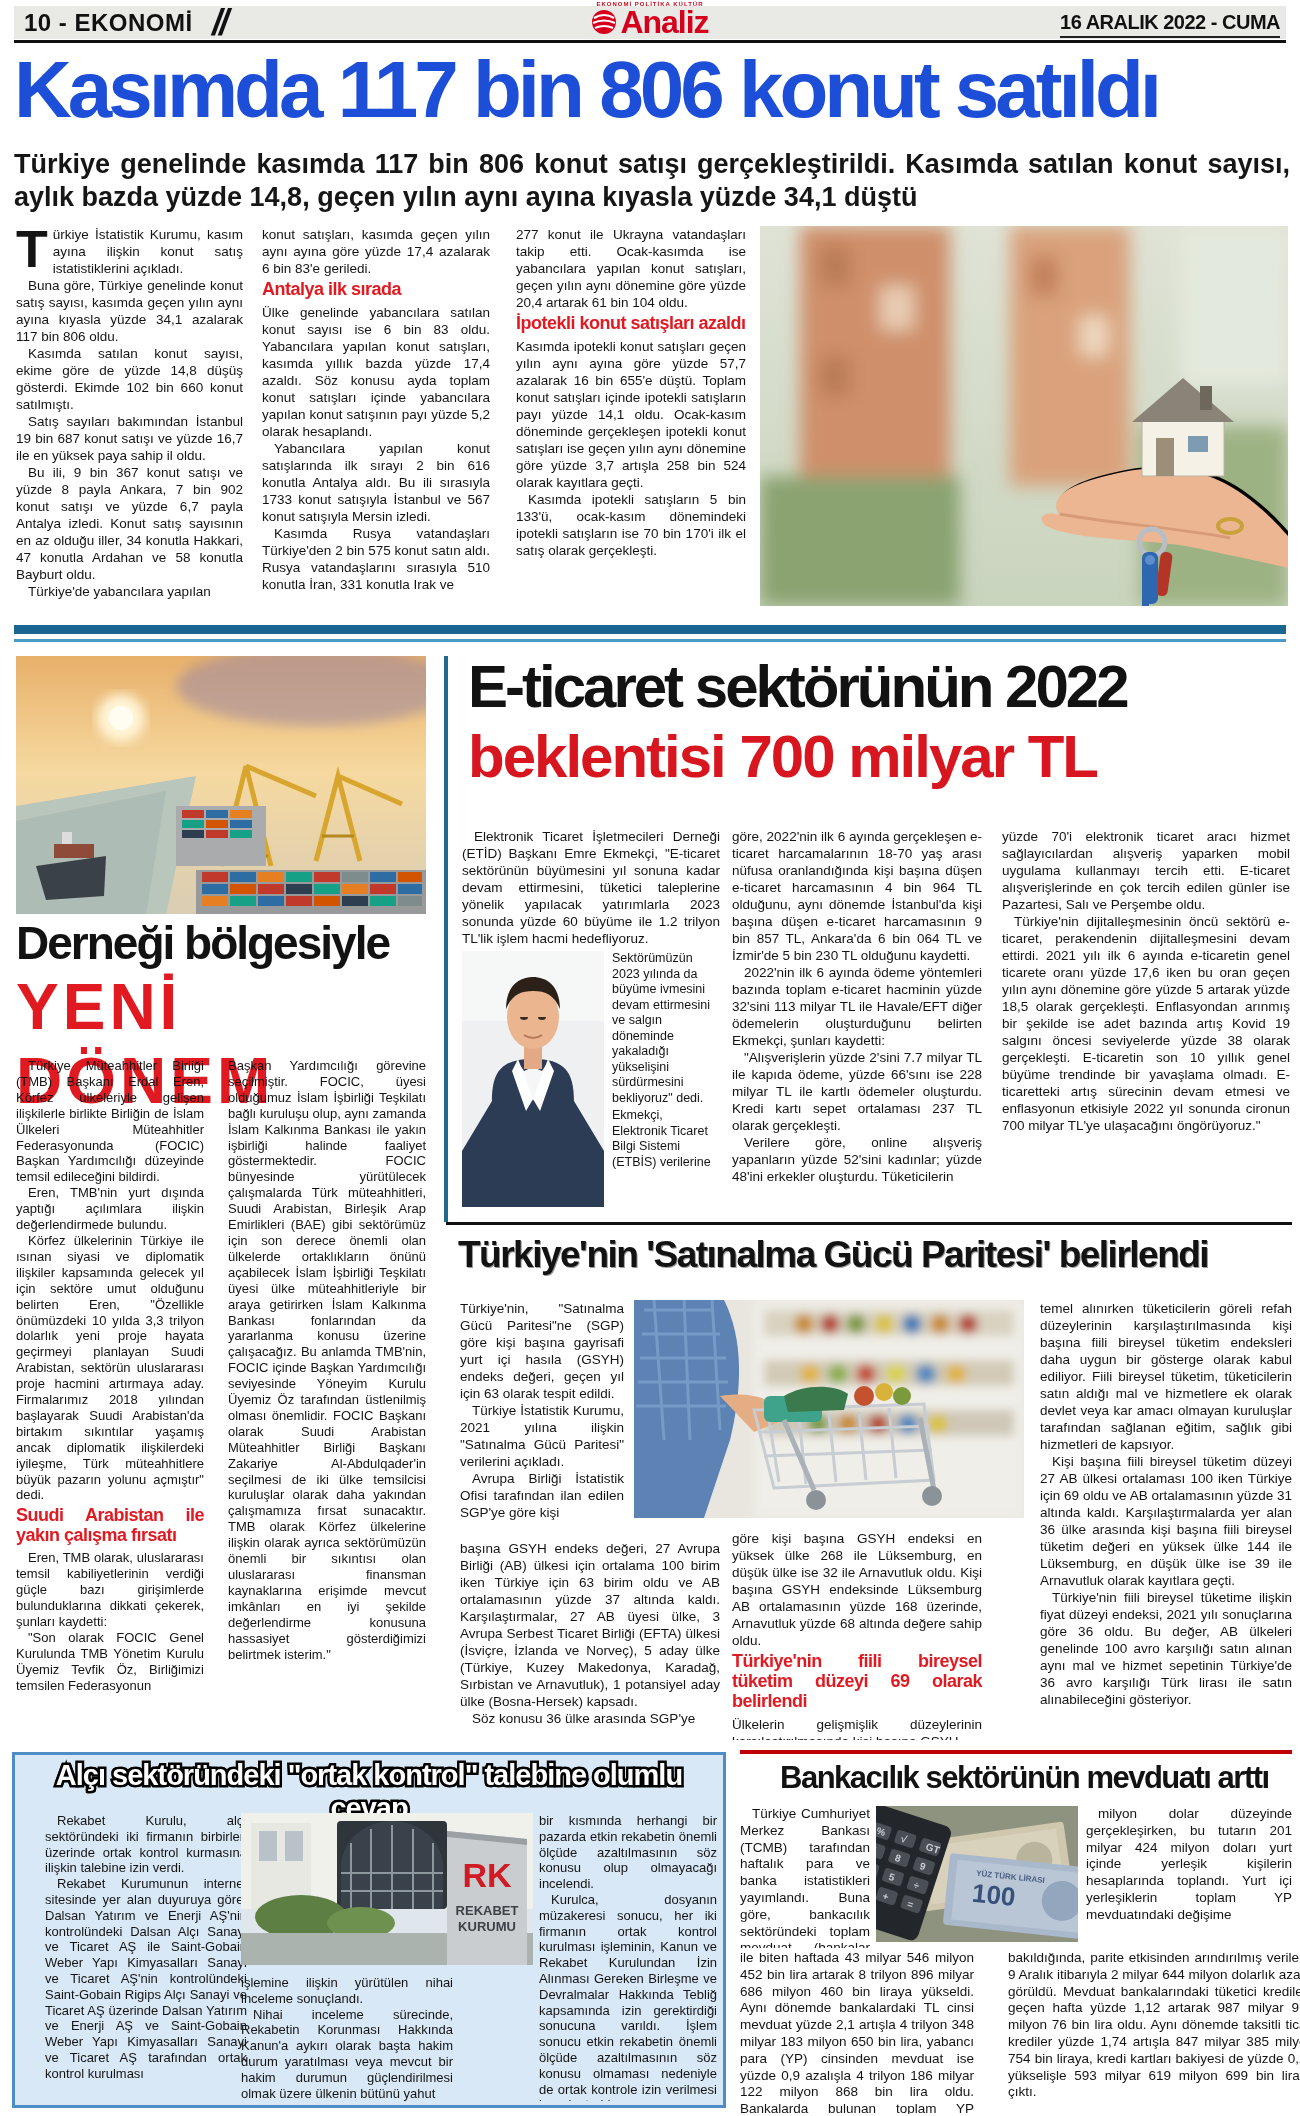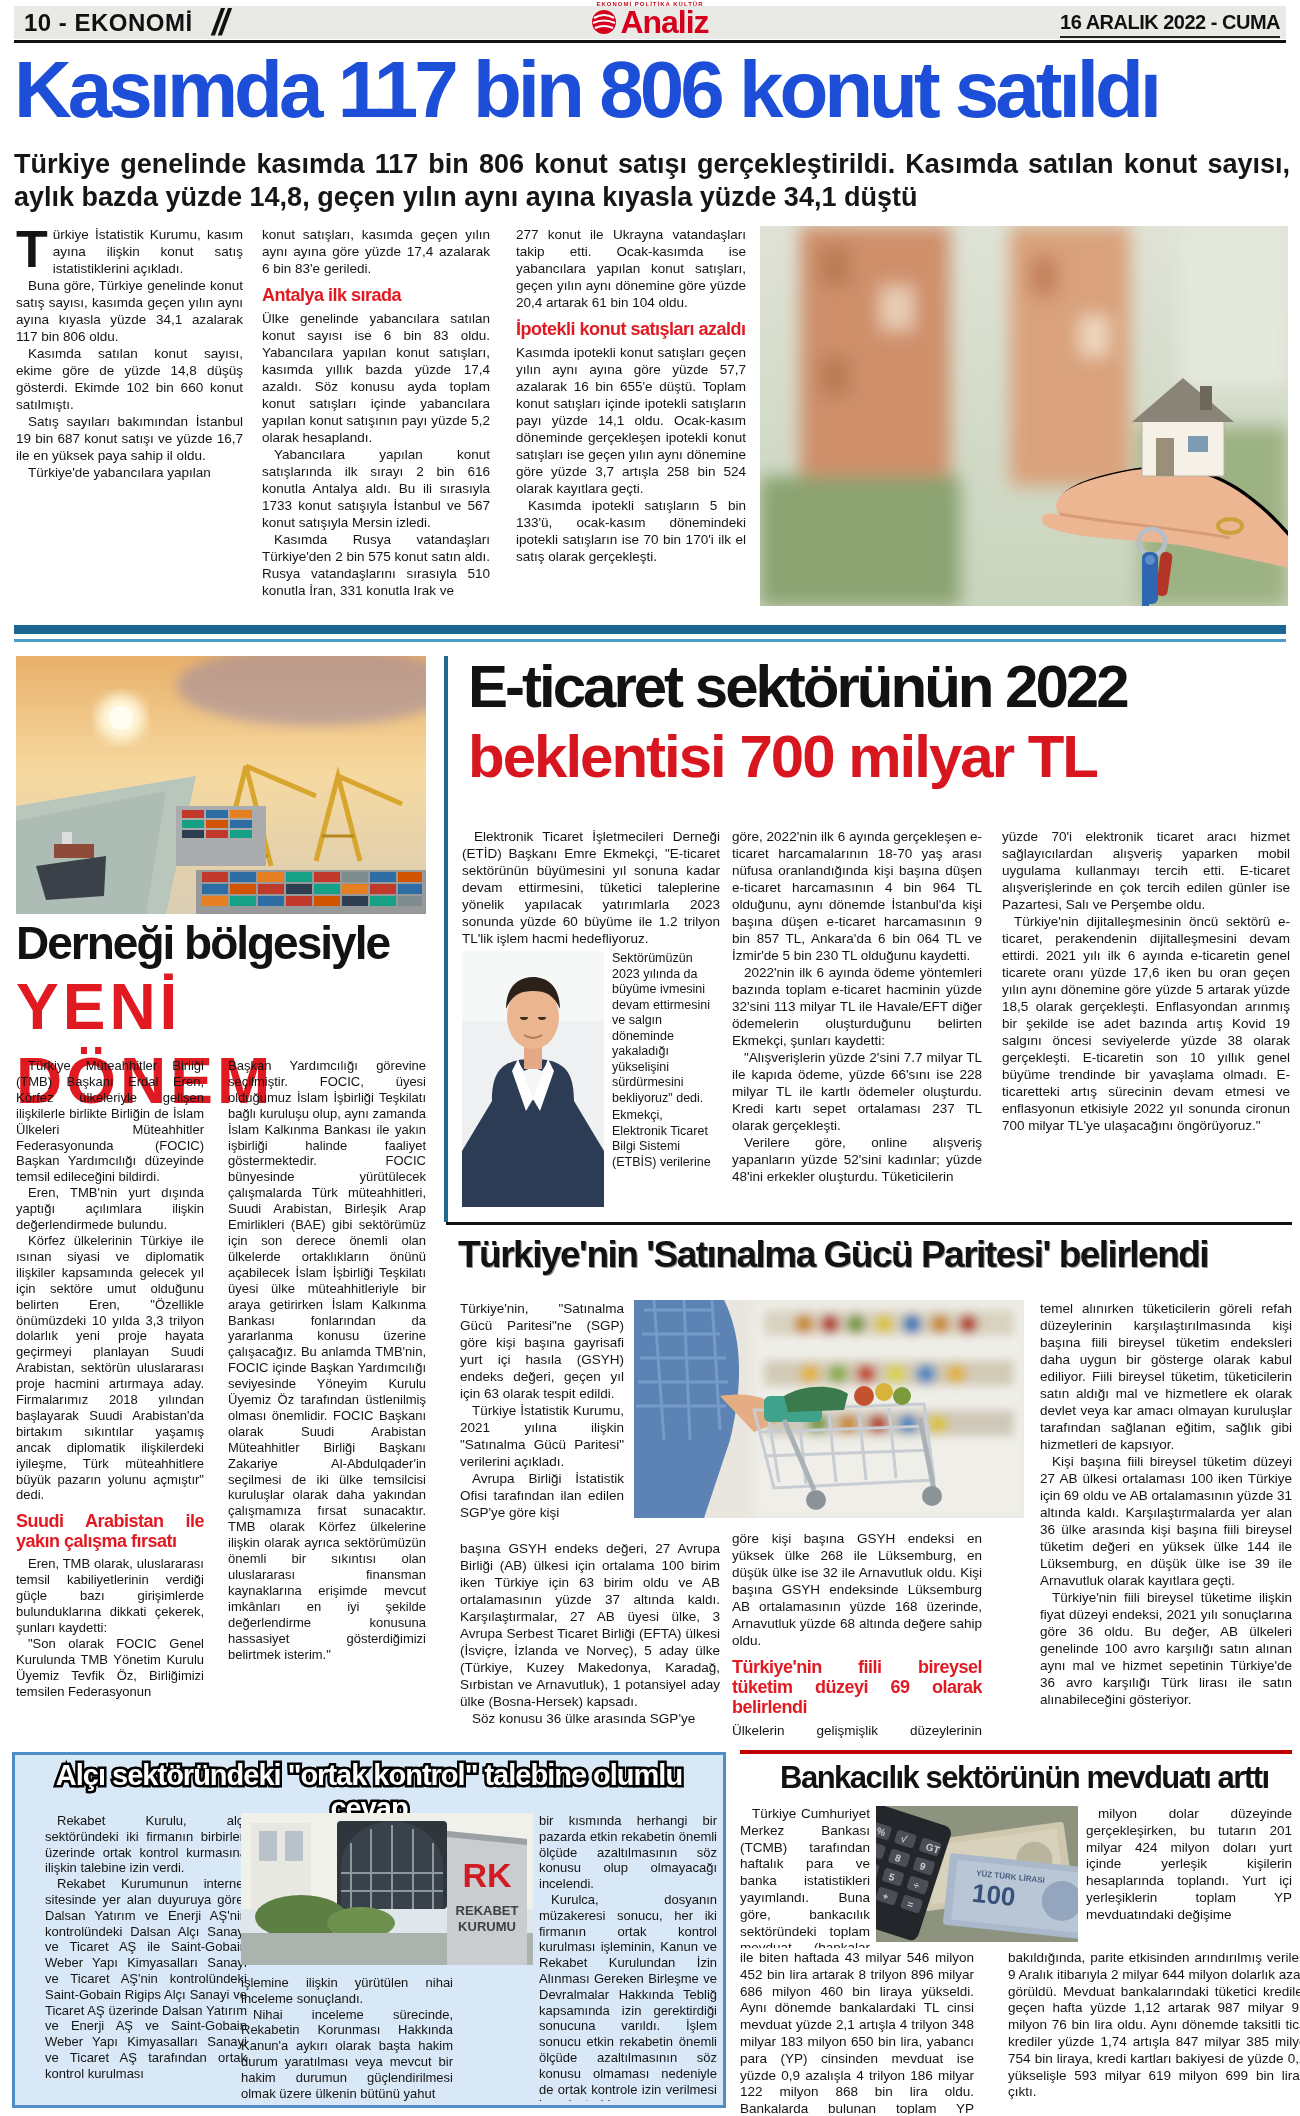--- a/index.html
+++ b/index.html
@@ -17,21 +17,21 @@
   .date-label{position:absolute;right:20px;top:11px;font-size:20px;font-weight:bold;border-bottom:2px solid #222;padding-bottom:2px;letter-spacing:-.5px;}
   
   .h-lead{position:absolute;left:14px;top:44px;width:1276px;font-size:80px;line-height:92px;
           font-weight:900;letter-spacing:-4px;color:#1d4ed8;white-space:nowrap;}
   .sub-lead{position:absolute;left:14px;top:148px;width:1276px;font-size:27px;line-height:33px;font-weight:bold;color:#161616;text-align:justify;}
   
   .col{position:absolute;text-align:justify;font-size:13.5px;line-height:17px;color:#141414;overflow:hidden;}
   .col .para{margin:0;text-indent:12px;}
   .col.nofirstindent .para:first-child{text-indent:0;}
   .dropcap{float:left;font-size:52px;line-height:42px;font-weight:bold;padding:2px 5px 0 0;}
-  .red-sub{color:#e11a22;font-weight:bold;font-size:18px;line-height:20px;margin:8px 0 5px 0;text-indent:0;font-family:"Liberation Sans",sans-serif;letter-spacing:-.5px;}
+  .red-sub{color:#e11a22;font-weight:bold;font-size:18px;line-height:20px;margin:2px 0 5px 0;text-indent:0;font-family:"Liberation Sans",sans-serif;letter-spacing:-.5px;}
   
   .sep-blue{position:absolute;left:14px;right:14px;top:625px;height:9px;background:#1a6690;}
   .sep-blue-thin{position:absolute;left:14px;right:14px;top:639px;height:3px;background:#4a9cc6;}
   .vrule-blue{position:absolute;left:444px;top:656px;width:4px;height:566px;background:#20688c;}
   .sgp-rule{position:absolute;left:446px;top:1222px;width:846px;height:3px;background:#111;}
   .banka-rule{position:absolute;left:740px;top:1750px;width:552px;height:4px;background:#c00000;}
   
   .h-korfez-black{position:absolute;left:16px;top:916px;width:414px;font-size:46px;font-weight:900;letter-spacing:-2px;color:#121212;}
   .h-korfez-red{position:absolute;left:16px;top:970px;width:414px;font-size:64px;font-weight:900;letter-spacing:4px;color:#e11a22;}
   .h-et-black{position:absolute;left:468px;top:652px;width:824px;font-size:60px;font-weight:900;letter-spacing:-3px;color:#121212;white-space:nowrap;}
@@ -74,20 +74,21 @@
 
   <div class="h-lead">Kasımda 117 bin 806 konut satıldı</div>
   <div class="sub-lead">Türkiye genelinde kasımda 117 bin 806 konut satışı gerçekleştirildi. Kasımda satılan konut sayısı, aylık bazda yüzde 14,8, geçen yılın aynı ayına kıyasla yüzde 34,1 düştü</div>
 
   <div class="col" style="left:16px;top:226px;width:227px;height:380px;">
     <p class="para" style="text-indent:0;"><span class="dropcap">T</span><span>ürkiye İstatistik Kurumu, kasım ayına ilişkin konut satış istatistiklerini açıkladı.</span></p>
     <div>
         <p class="para">Buna göre, Türkiye genelinde konut satış sayısı, kasımda geçen yılın aynı ayına kıyasla yüzde 34,1 azalarak 117 bin 806 oldu.</p>
         <p class="para">Kasımda satılan konut sayısı, ekime göre de yüzde 14,8 düşüş gösterdi. Ekimde 102 bin 660 konut satılmıştı.</p>
         <p class="para">Satış sayıları bakımından İstanbul 19 bin 687 konut satışı ve yüzde 16,7 ile en yüksek paya sahip il oldu.</p>
+        <p class="para">Bu ili, 9 bin 367 konut satışı ve yüzde 8 payla Ankara, 7 bin 902 konut satışı ve yüzde 6,7 payla Antalya izledi. Konut satış sayısının en az olduğu iller, 34 konutla Hakkari, 47 konutla Ardahan ve 58 konutla Bayburt oldu.</p>
         <p class="para">Türkiye'de yabancılara yapılan</p>
       </div>
   </div>
 
   <div class="col nofirstindent" style="left:262px;top:226px;width:228px;height:380px;">
     <div>
         <p class="para">konut satışları, kasımda geçen yılın aynı ayına göre yüzde 17,4 azalarak 6 bin 83'e geriledi.</p>
       </div>
     <p class="red-sub">Antalya ilk sırada</p>
     <div>

